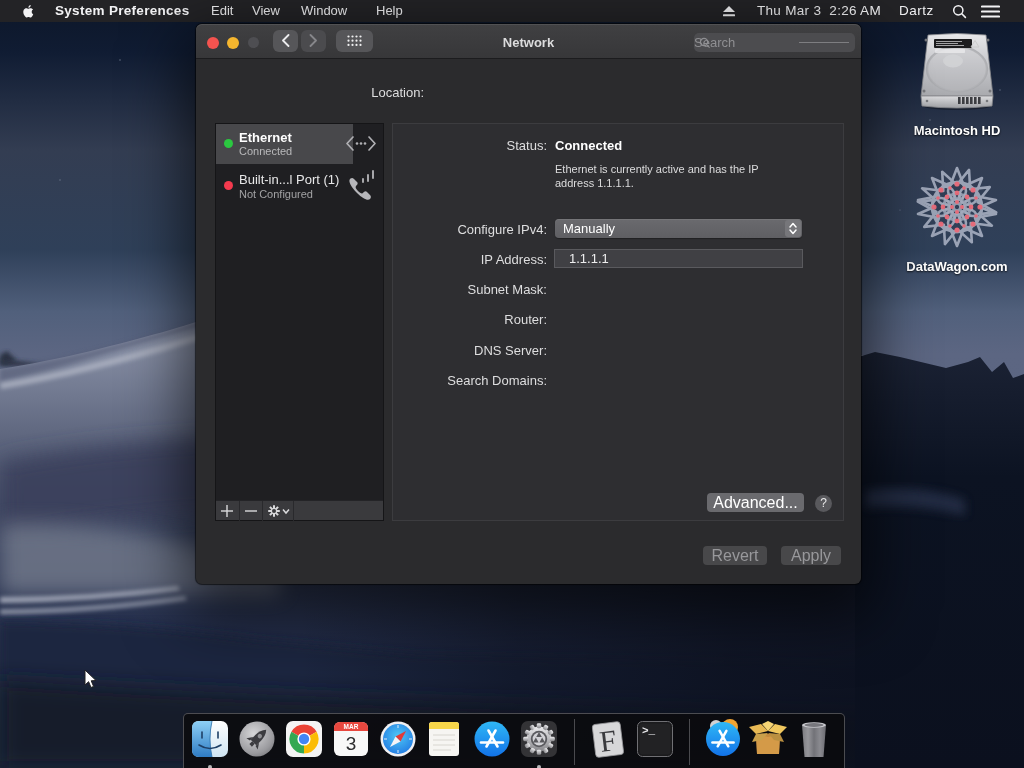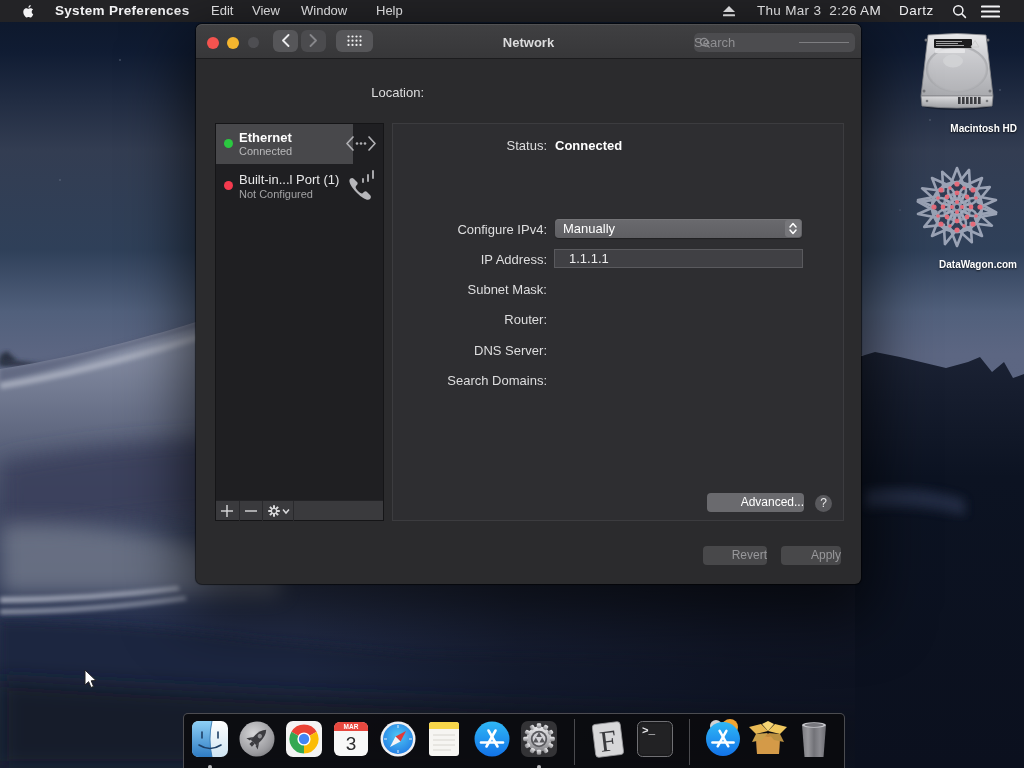--- a/index.html
+++ b/index.html
@@ -31,26 +31,26 @@
   font-size:13px; line-height:19px; padding-left:8px; box-shadow:inset 0 0.5px 0 rgba(255,255,255,0.15), 0 0.5px 1px rgba(0,0,0,0.3); }
 .stepper { position:absolute; right:1px; top:1px; width:16px; height:17px; border-radius:3px; background:#76767a; }
 .field { position:absolute; height:19px; background:#404044; border:1px solid #5a5a5e; color:#eeeeef;
   font-size:13px; line-height:17px; padding-left:14px; }
 
 #sidebar { position:absolute; left:19px; top:99px; width:169px; height:398px; background:#1f1f22;
   border:1px solid #151517; }
 #mainpanel { position:absolute; left:196px; top:99px; width:452px; height:398px; background:#2e2e31;
   border:1px solid #3c3c3f; }
 
-.btn { position:absolute; background:#6a6a6e; border-radius:4px; color:#ffffff; font-size:12px;
-  text-align:right; }
+.btn { position:absolute; background:#6a6a6e; border-radius:4px; color:#ffffff; font-size:16px;
+  text-align:center; }
 .btn.dis { background:#48484a; color:#98989b; }
 
 
-.dicon-label { position:absolute; color:#ffffff; font-size:10px; font-weight:700; text-align:right;
+.dicon-label { position:absolute; color:#ffffff; font-size:13px; font-weight:700; text-align:center;
   text-shadow:0 1px 2px rgba(0,0,0,0.8); }
 
 
 #dock { position:absolute; left:183px; top:713px; width:662px; height:55px;
   background:rgba(11,11,13,0.85); border:1px solid rgba(130,130,135,0.55); border-bottom:none;
   border-radius:5px 5px 0 0; }
 .dock-dot { position:absolute; top:51px; width:4px; height:4px; border-radius:50%; background:#b8b8ba; }
 .dsep { position:absolute; top:5px; width:1px; height:46px; background:rgba(150,150,155,0.45); }
 </style>
 </head>
@@ -366,20 +366,21 @@
         </g>
         <path d="M16,5.5 L19,9 L22,5.5" fill="none" stroke="#dadadc" stroke-width="1.5"></path>
       </svg>
       <div style="position:absolute;left:77px;top:0;width:1px;height:20px;background:#29292c;"></div>
     </div>
   </div>
 
   <div id="mainpanel">
     <div class="label" style="left:0px; top:14px; width:154px; ">Status:</div>
     <div style="position:absolute; left:162px; top:14px; font-size:13px; font-weight:700; color:#ffffff;">Connected</div>
+    <div style="position:absolute; left:162px; top:38px; width:234px; font-size:11px; color:#dcdcdd; line-height:14px;">Ethernet is currently active and has the IP address 1.1.1.1.</div>
 
     <div class="label" style="left:0px; top:98px; width:154px;">Configure IPv4:</div>
     <div class="dropdown" style="left:162px; top:95px; width:247px;">Manually
       <div class="stepper"><svg width="16" height="17" viewBox="0 0 16 17">
         <path d="M5,7 L8,3.6 L11,7" fill="none" stroke="#ffffff" stroke-width="1.5" stroke-linejoin="round" stroke-linecap="round"></path>
         <path d="M5,10 L8,13.4 L11,10" fill="none" stroke="#ffffff" stroke-width="1.5" stroke-linejoin="round" stroke-linecap="round"></path>
       </svg></div>
     </div>
 
     <div class="label" style="left:0px; top:128px; width:154px;">IP Address:</div>

